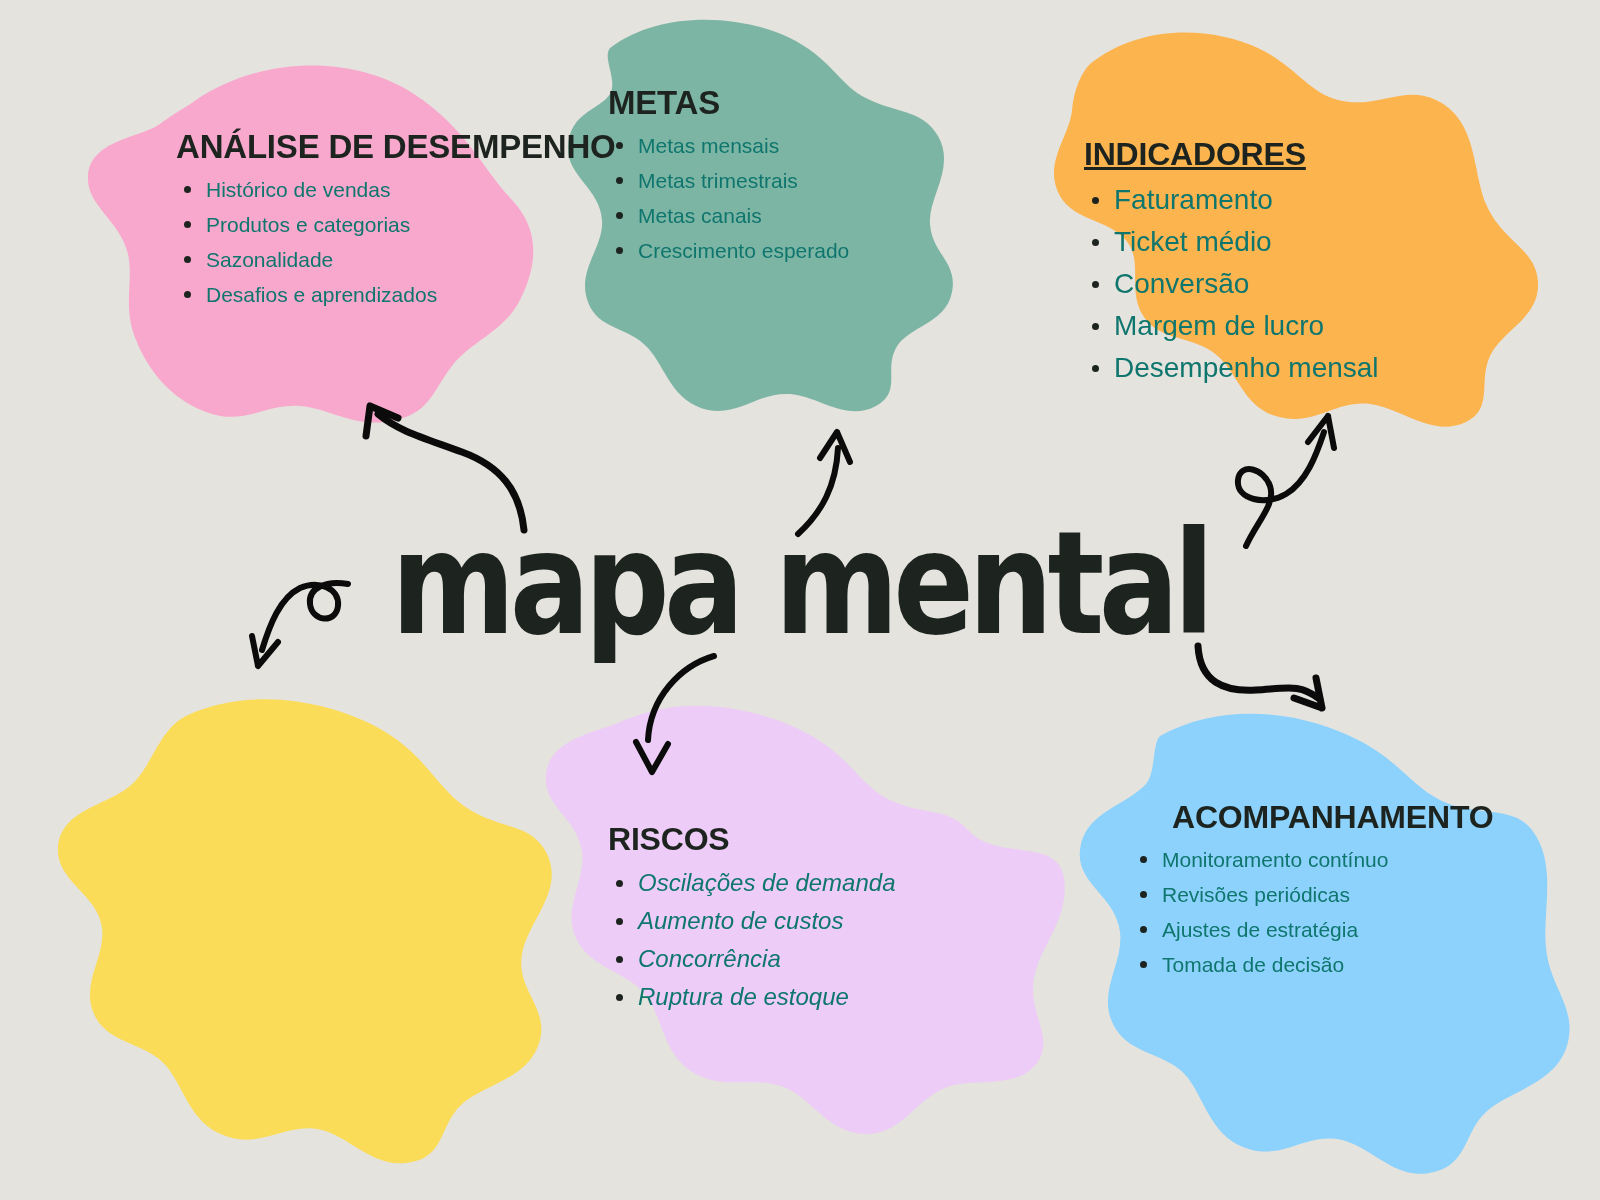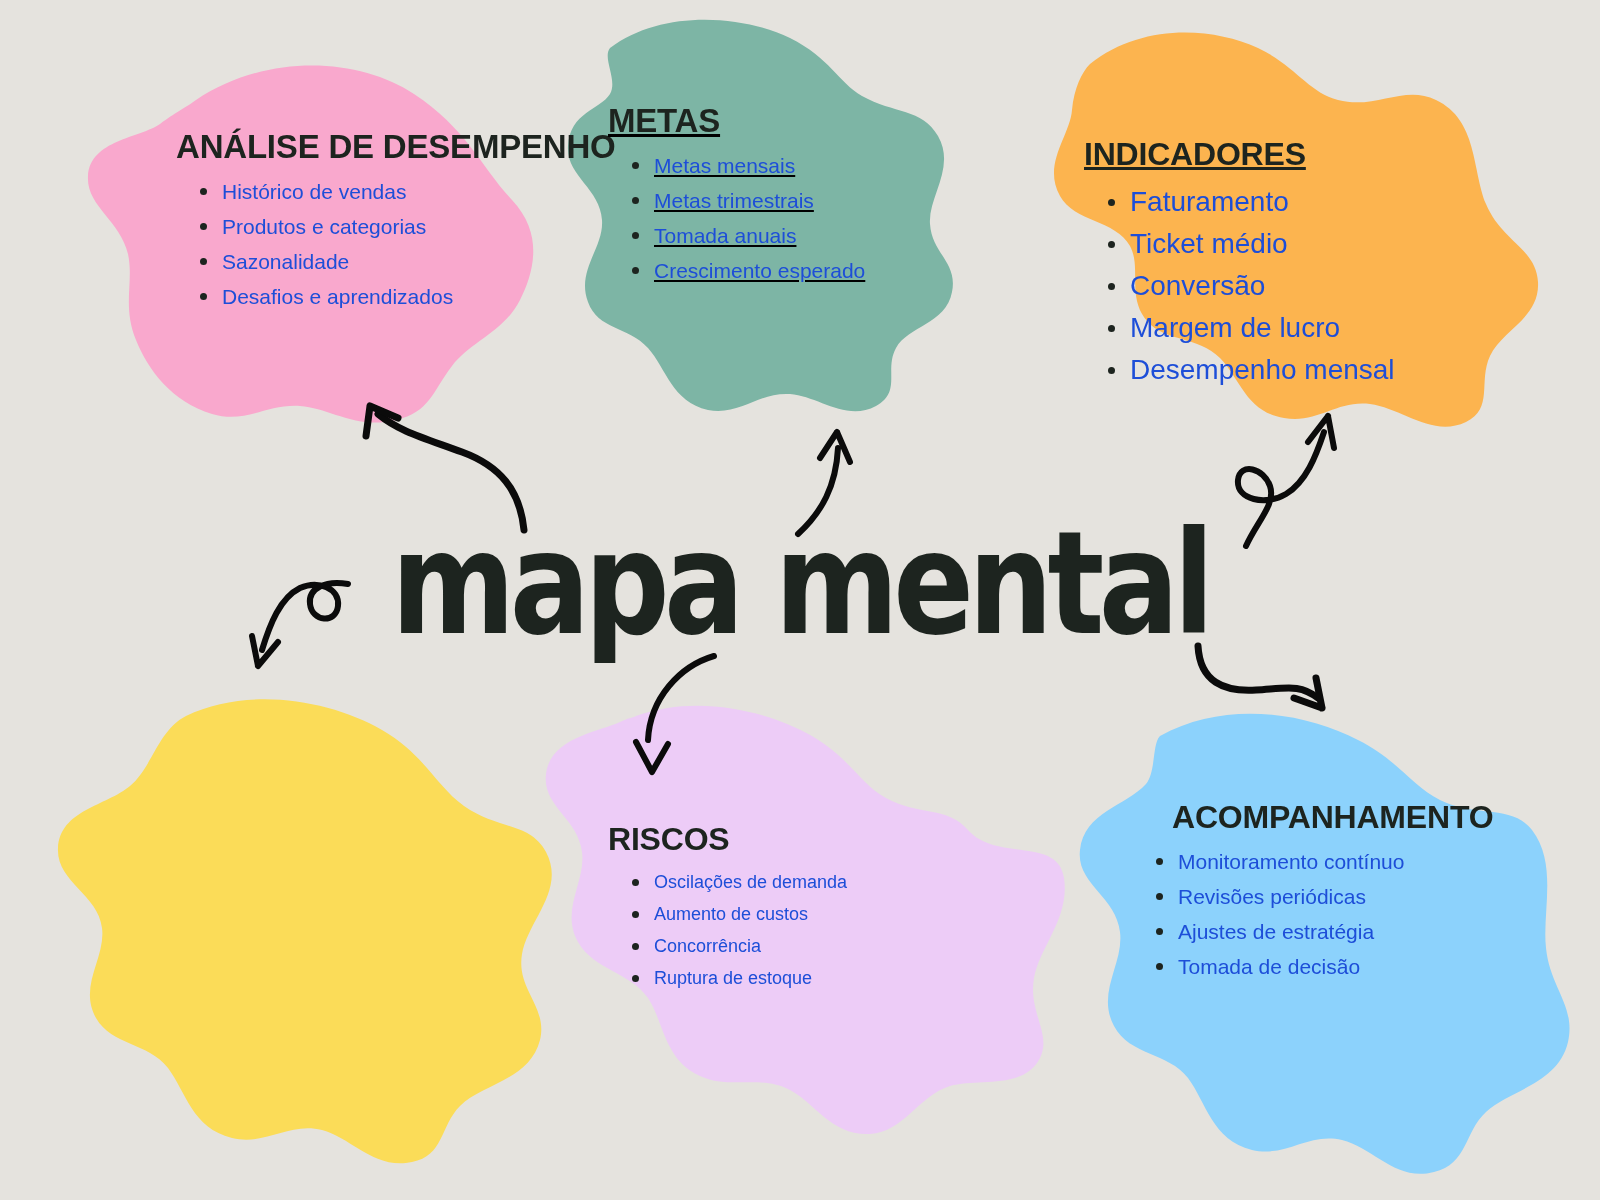--- a/index.html
+++ b/index.html
@@ -41,23 +41,23 @@
   }
   .node-title {
     font-weight: bold;
     color: #1D241F;
     letter-spacing: -0.2px;
     line-height: 1.13;
     margin: 0 0 14px 0;
   }
   .node-list {
     list-style: none;
-    margin: 16px;
+    margin: 0;
     padding: 0;
-    color: #1d4ed8;
+    color: #0f766e;
   }
   .node-list li {
     position: relative;
     padding-left: 30px;
     line-height: 1.0;
     margin-bottom: 14px;
     white-space: nowrap;
   }
   .node-list li:last-child { margin-bottom: 0; }
   .node-list li::before {
@@ -70,35 +70,35 @@
     margin-top: -3.5px;
     border-radius: 50%;
     background: #1D241F;
   }
 
   
   #node-analise        { left: 176px;  top: 128px; }
   #node-analise .node-title { font-size: 33px; }
   #node-analise .node-list  { font-size: 21px; }
 
-  #node-metas          { left: 608px;  top: 102px; text-decoration: underline; }
+  #node-metas          { left: 608px;  top: 84px; }
   #node-metas .node-title { font-size: 33px; }
   #node-metas .node-list  { font-size: 21px; }
 
   #node-indicadores    { left: 1084px; top: 136px; }
   #node-indicadores .node-title { font-size: 32px; text-decoration: underline; }
   #node-indicadores .node-list  { font-size: 28px; }
 
   #node-oportunidades  { left: 128px;  top: 827px; }
   #node-oportunidades .node-title { font-size: 32px; }
   #node-oportunidades .node-list  { font-size: 21px; }
 
   #node-riscos         { left: 608px;  top: 821px; }
   #node-riscos .node-title { font-size: 32px; }
-  #node-riscos .node-list  { font-size: 18px; }
+  #node-riscos .node-list  { font-size: 24px; font-style: italic; }
 
   #node-acompanhamento { left: 1132px; top: 799px; }
   #node-acompanhamento .node-title { font-size: 32px; margin-left: 40px; }
   #node-acompanhamento .node-list  { font-size: 21px; }
 
   
   #center-title {
     position: absolute;
     left: 0;
     top: 512px;
@@ -274,21 +274,21 @@
       <li>Sazonalidade</li>
       <li>Desafios e aprendizados</li>
     </ul>
   </div>
 
   <div class="node" id="node-metas">
     <h2 class="node-title">METAS</h2>
     <ul class="node-list">
       <li>Metas mensais</li>
       <li>Metas trimestrais</li>
-      <li>Tomada anuais</li>
+      <li>Metas canais</li>
       <li>Crescimento esperado</li>
     </ul>
   </div>
 
   <div class="node" id="node-indicadores">
     <h2 class="node-title">INDICADORES</h2>
     <ul class="node-list">
       <li>Faturamento</li>
       <li>Ticket médio</li>
       <li>Conversão</li>

